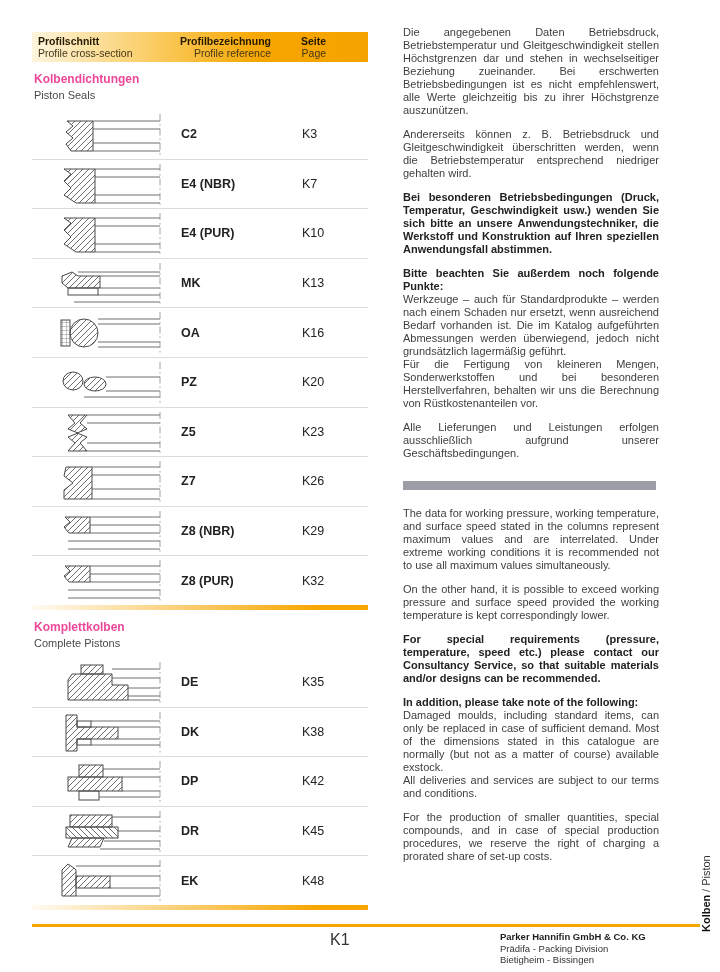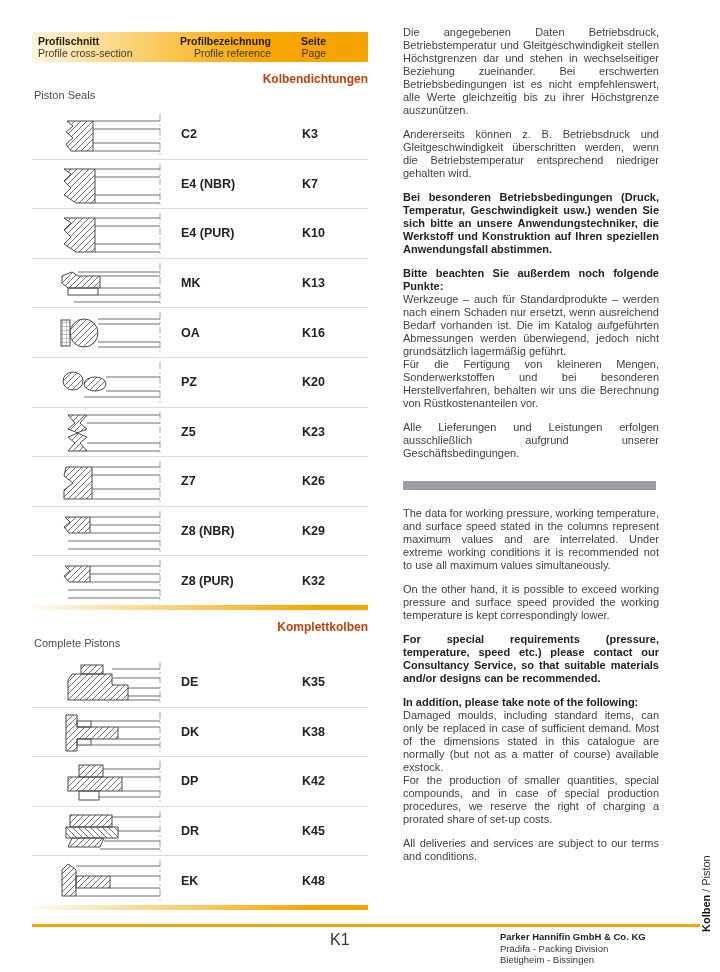--- a/index.html
+++ b/index.html
@@ -8,31 +8,31 @@
 
   
   .leftcol{position:absolute;left:32px;top:32px;width:336px;}
   .hdr-bar{position:relative;height:30px;background:linear-gradient(to right,#fdf5de 0%,#fac755 40%,#f7a600 68%,#f5a300 100%);}
   .hdr-col{position:absolute;top:3px;line-height:12px;font-size:10.5px;}
   .hdr-col .de{font-weight:bold;color:#241a00;display:block;}
   .hdr-col .en{color:#45371a;display:block;text-align:right;}
   .hdr-c1{left:6px;} .hdr-c2{left:148px;} .hdr-c3{left:269px;}
 
   .sec-head{margin:10px 0 0 2px;}
-  .sec-title{font-weight:bold;font-size:12px;color:#c2410c;text-align:right;}
+  .sec-title{font-weight:bold;font-size:12px;color:#ec4899;}
   .sec-sub{font-size:11px;color:#4a4a4a;margin-top:3px;}
 
   .rows{margin-top:9px;}
   .prow{position:relative;height:48.6px;border-bottom:1px solid #dcdcdc;}
   .prow:last-child{border-bottom:none;}
   .prow .draw{position:absolute;left:22px;top:2px;}
   .prow .plabel{position:absolute;left:149px;top:0;height:100%;display:flex;align-items:center;
     font-weight:bold;font-size:12.5px;color:#222;}
   .prow .ppage{position:absolute;left:270px;top:0;height:100%;display:flex;align-items:center;
-    font-weight:bold;font-size:12.5px;color:#222;text-align:right;}
+    font-weight:normal;font-size:12.5px;color:#222;text-align:right;}
   .orange-div{height:5px;background:linear-gradient(to right,rgba(247,166,0,0.05),rgba(247,166,0,0.55) 45%,#f7a600 85%,#f7a600);}
 
   
   .rightcol{position:absolute;left:403px;top:26px;width:256px;font-size:11px;line-height:13px;
     text-align:justify;color:#3d3e3f;}
   .rightcol p{margin:0 0 11px 0;}
   .rightcol p.tight{margin-bottom:0;}
   .rightcol p.bold{font-weight:bold;color:#222;}
   .gray-bar{height:9px;background:#9b9ea6;margin:21px 3px 17px 0;}
 
@@ -324,22 +324,22 @@
     <p>Für die Fertigung von kleineren Mengen, Sonderwerkstoffen und bei besonderen Herstellverfahren, behalten wir uns die Berechnung von Rüstkostenanteilen vor.</p>
     <p>Alle Lieferungen und Leistungen erfolgen ausschließlich aufgrund unserer Geschäftsbedingungen.</p>
 
     <div class="gray-bar"></div>
 
     <p>The data for working pressure, working temperature, and surface speed stated in the columns represent maximum values and are interrelated. Under extreme working conditions it is recommended not to use all maximum values simultaneously.</p>
     <p>On the other hand, it is possible to exceed working pressure and surface speed provided the working temperature is kept correspondingly lower.</p>
     <p class="bold">For special requirements (pressure, temperature, speed etc.) please contact our Consultancy Service, so that suitable materials and/or designs can be recommended.</p>
     <p class="bold tight">In addition, please take note of the following:</p>
     <p class="tight">Damaged moulds, including standard items, can only be replaced in case of sufficient demand. Most of the dimensions stated in this catalogue are normally (but not as a matter of course) available exstock.</p>
+    <p>All deliveries and services are subject to our terms and conditions.</p>
     <p>For the production of smaller quantities, special compounds, and in case of special production procedures, we reserve the right of charging a prorated share of set-up costs.</p>
-    <p>All deliveries and services are subject to our terms and conditions.</p>
   </div>
 
   <div class="side-tab">
     <span class="b">Kolben</span><span> / Piston</span>
   </div>
 
   <div class="footer-rule"></div>
   <div class="page-num">K1</div>
 
 

